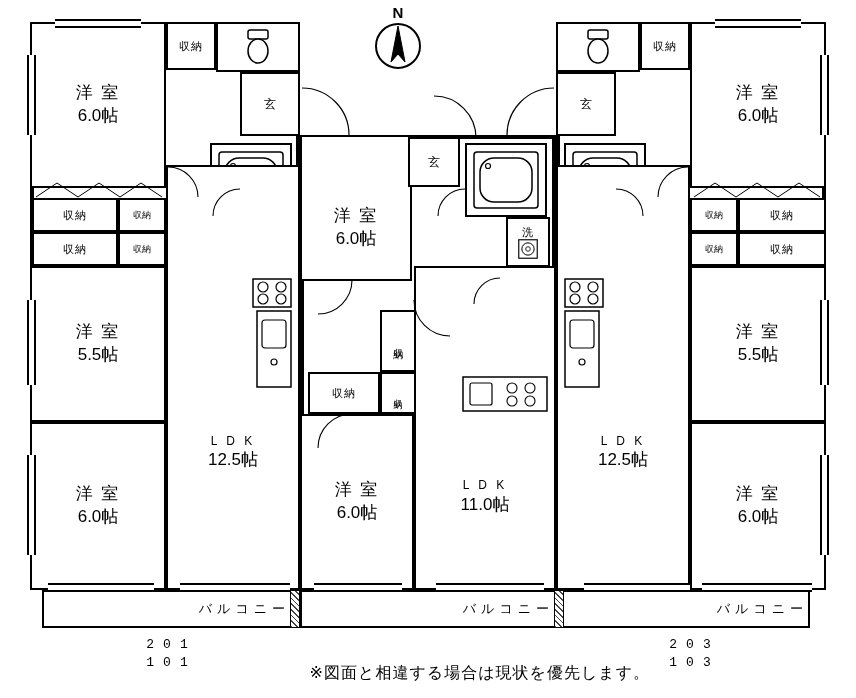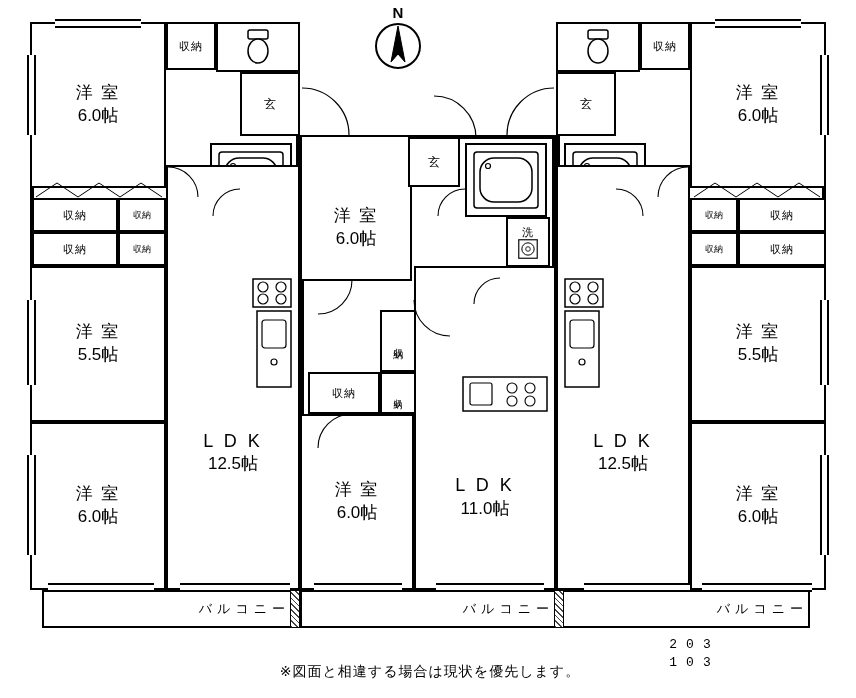--- a/index.html
+++ b/index.html
@@ -4,34 +4,34 @@
 <style>
   *{margin:0;padding:0;box-sizing:border-box}
   html,body{width:856px;height:698px;background:#fff;color:#000;
     font-family:"Liberation Sans","DejaVu Sans",sans-serif;overflow:hidden;position:relative}
   #plan{position:absolute;left:0;top:0;width:856px;height:698px}
   .outer{position:absolute;border:4px solid #000;background:#fff}
   .r{position:absolute;border:2px solid #000;background:#fff;display:flex;flex-direction:column;
      align-items:center;justify-content:center;text-align:center;line-height:1.35}
   .name{font-size:17px;letter-spacing:2px}
   .size{font-size:17px}
-  .ldkname{font-size:18px;letter-spacing:3px}
+  .ldkname{font-size:12px;letter-spacing:3px}
   .s11{font-size:11px;letter-spacing:1px}
   .s9{font-size:9px}
   .s12{font-size:12px}
   .vert{writing-mode:vertical-rl;text-orientation:upright;font-size:10px;letter-spacing:1px}
   .balcony{position:absolute;border:2px solid #000;background:#fff;display:flex;align-items:center;
      justify-content:flex-end;font-size:13px;letter-spacing:5px}
   .hatch{position:absolute;border:1px solid #000;
      background:repeating-linear-gradient(45deg,#444 0 1px,#fff 1px 4px)}
   .winh{position:absolute;background:#fff;border-top:2px solid #000;border-bottom:2px solid #000}
   .winv{position:absolute;background:#fff;border-left:2px solid #000;border-right:2px solid #000}
   .nums{position:absolute;width:110px;text-align:center;font-size:13px;letter-spacing:9px;
      text-indent:9px;line-height:1.4;font-family:"Liberation Mono","DejaVu Sans Mono",monospace}
-  .note{position:absolute;left:210px;top:663px;width:440px;text-align:center;font-size:14px;letter-spacing:1px}
+  .note{position:absolute;left:210px;top:663px;width:440px;text-align:right;font-size:16px;letter-spacing:1px}
   .compass{position:absolute;left:372px;top:4px;width:52px;height:78px;display:flex;
      flex-direction:column;align-items:center}
   .compass-n{font-size:15px;font-weight:bold}
   svg.fix{position:absolute}
   #arcs{position:absolute;left:0;top:0;pointer-events:none}
 </style>
 </head>
 <body>
 
 <div id="plan">
@@ -267,20 +267,24 @@
   </div>
   <div class="balcony" style="left:300px;top:590px;width:256px;height:38px">
     <span>バルコニー</span>
   </div>
   <div class="balcony" style="left:558px;top:590px;width:252px;height:38px">
     <span>バルコニー</span>
   </div>
   <div class="hatch" style="left:290px;top:590px;width:10px;height:38px"></div>
   <div class="hatch" style="left:554px;top:590px;width:10px;height:38px"></div>
 
+  <div class="nums" style="left:112px;top:636px">
+    <div>201</div>
+    <div>101</div>
+  </div>
   <div class="nums" style="left:635px;top:636px">
     <div>203</div>
     <div>103</div>
   </div>
 
   <div class="note">※図面と相違する場合は現状を優先します。</div>
 
   <div class="compass">
     <div class="compass-n">N</div>
     <svg width="50" height="50" viewBox="0 0 50 50">

